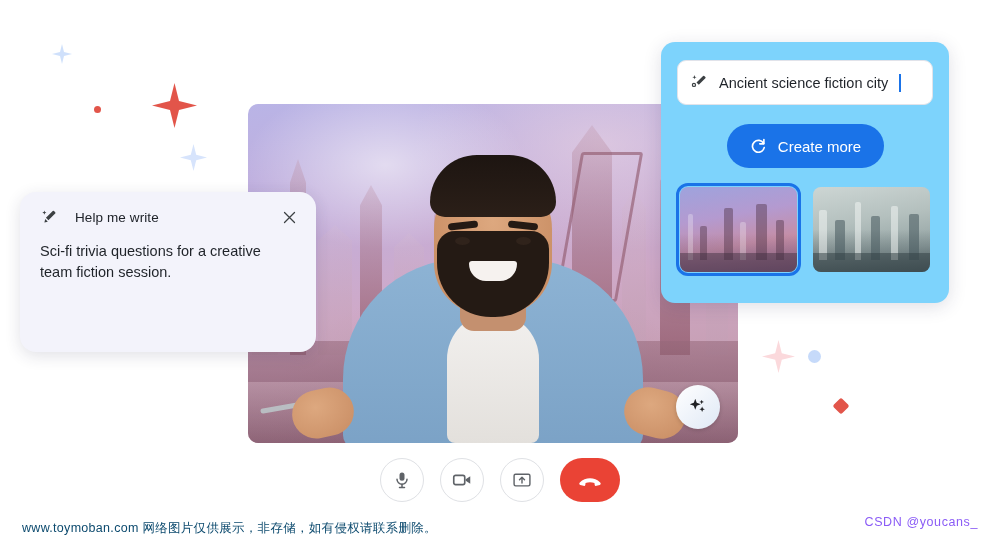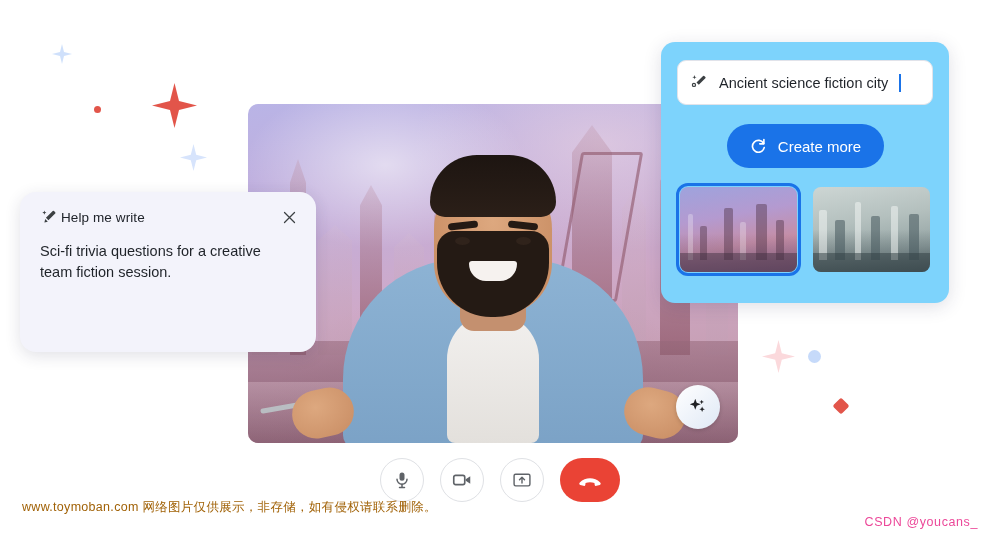--- a/index.html
+++ b/index.html
@@ -118,21 +118,21 @@
     box-shadow: 0 1px 4px rgba(0,0,0,.18);
   }
 
   
   #help-me-write-card {
     position:absolute; left:20px; top:192px; width:296px; height:160px;
     background:#f3f3fb; border-radius:16px;
     box-shadow: 0 4px 16px rgba(40,40,80,.14);
     padding: 16px 18px 14px 20px;
   }
-  .hmw-head { display:flex; align-items:center; gap:2px; }
+  .hmw-head { display:flex; align-items:center; gap:16px; }
   .hmw-title { font-size:13.5px; color:#20242b; font-weight:500; letter-spacing:.1px; }
   #close-icon-btn {
     position:absolute; right:16px; top:14px; width:22px; height:22px; cursor:pointer;
     display:flex; align-items:center; justify-content:center;
   }
   .hmw-body {
     margin-top:14px; font-size:14.5px; line-height:21px; color:#1f2329; max-width:252px;
   }
   #create-button {
     position:absolute; right:18px; bottom:14px;
@@ -188,31 +188,31 @@
     width:44px; height:44px; border-radius:50%; background:#fff; border:1px solid #dfe1e5;
     display:flex; align-items:center; justify-content:center; cursor:pointer;
   }
   #end-call-button {
     width:60px; height:44px; border-radius:22px; background:#ea4335; border:none;
     display:flex; align-items:center; justify-content:center; cursor:pointer;
   }
 
   
   #footer-watermark {
-    position:absolute; left:22px; top:499px; font-size:12.5px; color:#a16207; letter-spacing:.3px;
+    position:absolute; left:22px; top:520px; font-size:12.5px; color:#0c4a6e; letter-spacing:.3px;
     white-space:nowrap;
     text-align:center;
   }
   #workspace-logo {
     position:absolute; right:18px; top:504px; font-size:21px; letter-spacing:-.2px; white-space:nowrap;
   }
   .g-b { color:#4285f4; } .g-r { color:#ea4335; } .g-y { color:#fbbc05; } .g-g { color:#34a853; }
   #workspace-word { color:#5f6368; font-weight:400; }
   #csdn-watermark {
-    position:absolute; right:22px; top:515px; font-size:12.5px; color:#ec4899; letter-spacing:.6px;
+    position:absolute; right:22px; top:515px; font-size:12.5px; color:#8b5cf6; letter-spacing:.6px;
     white-space:nowrap;
   }
 </style>
 </head>
 <body>
 
 <div id="stage">
 
   <div class="star" style="left:52px;top:44px;width:20px;height:20px;color:#cfe0fb;"></div>
   <div class="dot" style="left:94px;top:106px;width:7px;height:7px;color:#e2554a;"></div>

